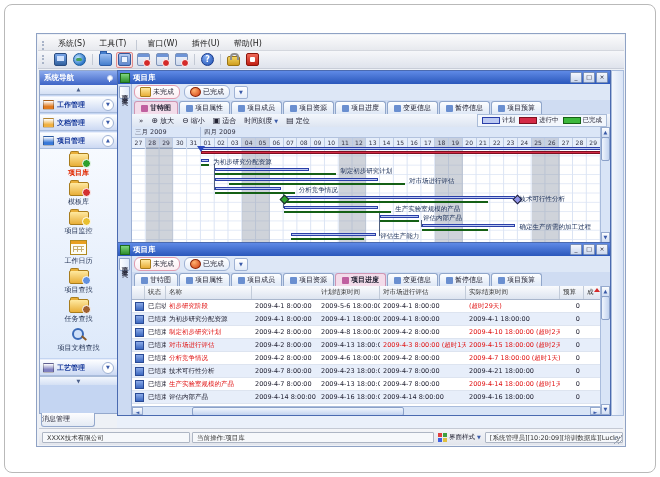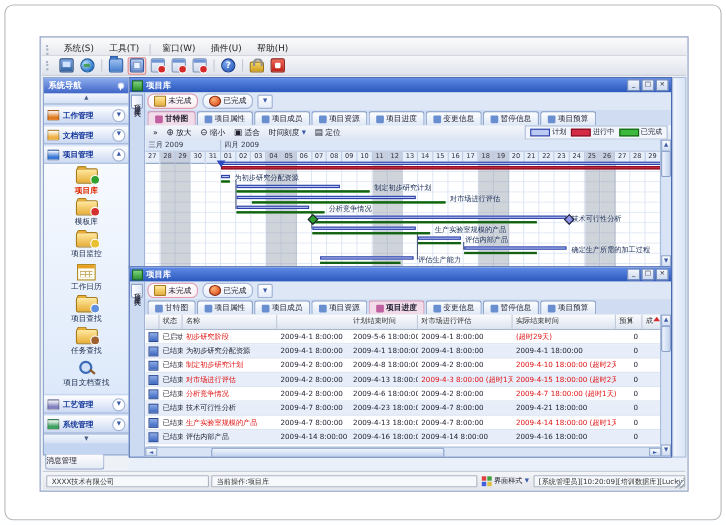--- a/index.html
+++ b/index.html
@@ -263,25 +263,20 @@
           <div class="sitem">
             <div class="sic mag"></div>
             <div class="silabel">项目文档查找</div>
           </div>
         </div>
         <div class="sgroup">
           <div class="gicon" style="background: linear-gradient(rgb(255, 255, 255) 0%, rgb(128, 128, 192) 70%);"></div>
           <div class="glabel">工艺管理</div>
           <div class="gchev">▼</div>
         </div>
-        <div class="sgroup">
-          <div class="gicon" style="background: linear-gradient(rgb(255, 255, 255) 0%, rgb(64, 160, 96) 70%);"></div>
-          <div class="glabel">系统管理</div>
-          <div class="gchev">▼</div>
-        </div>
       </div>
     <div class="sb-down">▼</div>
   </div>
   <div class="msgtab">消息管理</div>
 
   <div class="mdi">
     <div class="win" id="win1">
         <div class="wtitle">
           <div class="wicon"></div>
           <div class="wtext">项目库</div>

